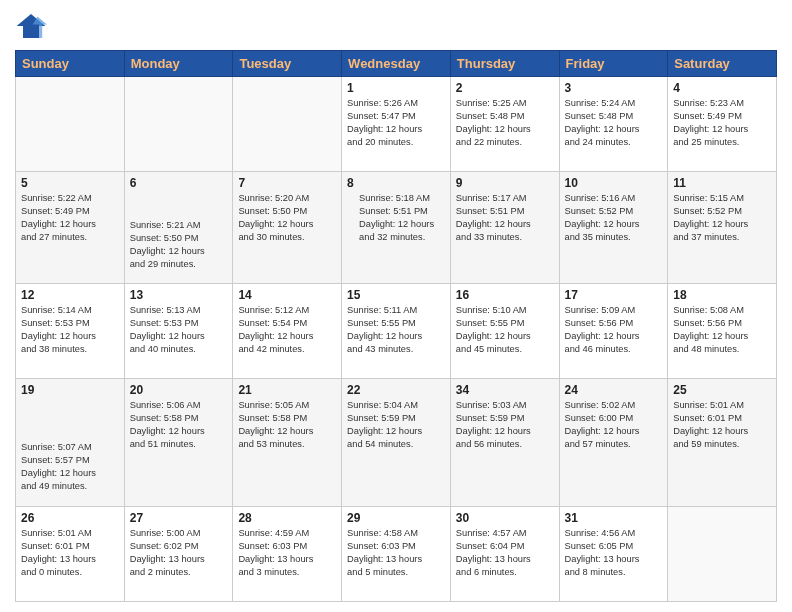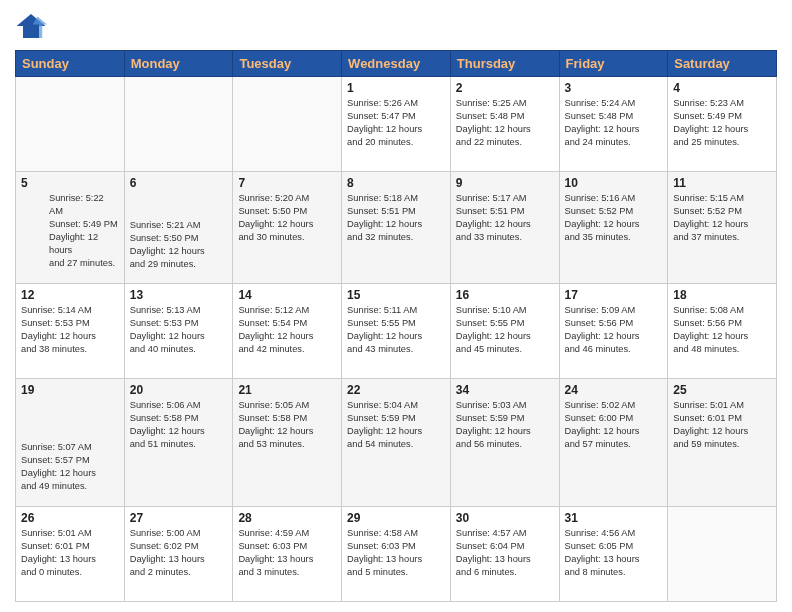--- a/index.html
+++ b/index.html
@@ -160,42 +160,42 @@
             <span class="day-number">4</span>
             <div class="day-info" style="white-space: pre-line;">Sunrise: 5:23 AM
 Sunset: 5:49 PM
 Daylight: 12 hours
 and 25 minutes.</div>
           </td>
         </tr>
         <tr>
           <td>
             <span class="day-number">5</span>
-            <div class="day-info" style="white-space: pre-line; margin-left: 28px;">Sunrise: 5:22 AM
+            <div class="day-info" style="white-space: pre-line;">Sunrise: 5:22 AM
 Sunset: 5:49 PM
 Daylight: 12 hours
 and 27 minutes.</div>
           </td>
           <td>
             <span class="day-number">6</span>
             <div class="day-info" style="white-space: pre-line; margin-top: 29px;">Sunrise: 5:21 AM
 Sunset: 5:50 PM
 Daylight: 12 hours
 and 29 minutes.</div>
           </td>
           <td>
             <span class="day-number">7</span>
             <div class="day-info" style="white-space: pre-line;">Sunrise: 5:20 AM
 Sunset: 5:50 PM
 Daylight: 12 hours
 and 30 minutes.</div>
           </td>
           <td>
             <span class="day-number">8</span>
-            <div class="day-info" style="white-space: pre-line;">Sunrise: 5:18 AM
+            <div class="day-info" style="white-space: pre-line; margin-left: 12px;">Sunrise: 5:18 AM
 Sunset: 5:51 PM
 Daylight: 12 hours
 and 32 minutes.</div>
           </td>
           <td>
             <span class="day-number">9</span>
             <div class="day-info" style="white-space: pre-line;">Sunrise: 5:17 AM
 Sunset: 5:51 PM
 Daylight: 12 hours
 and 33 minutes.</div>

